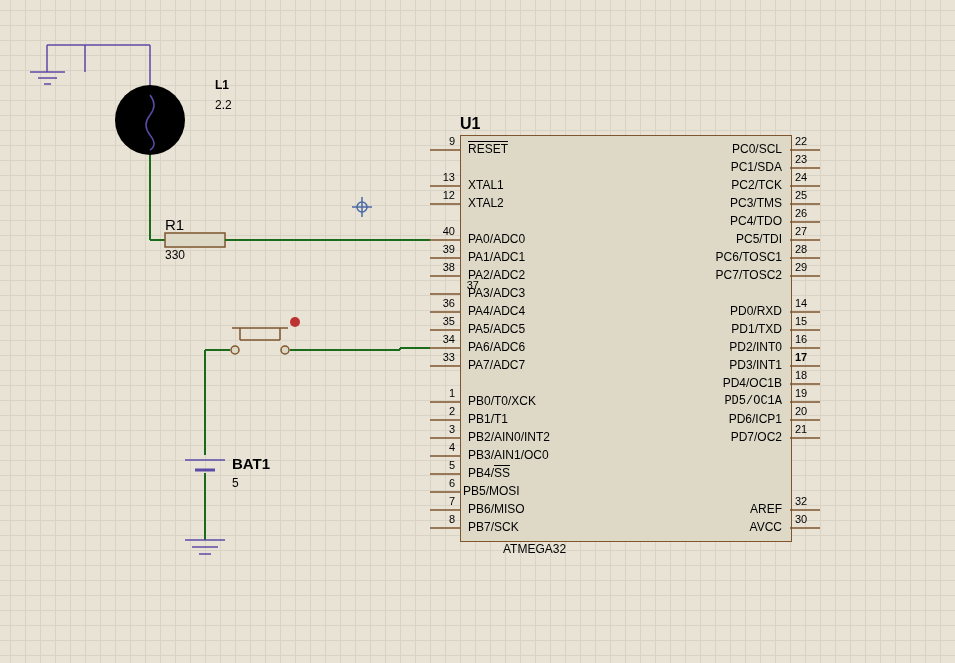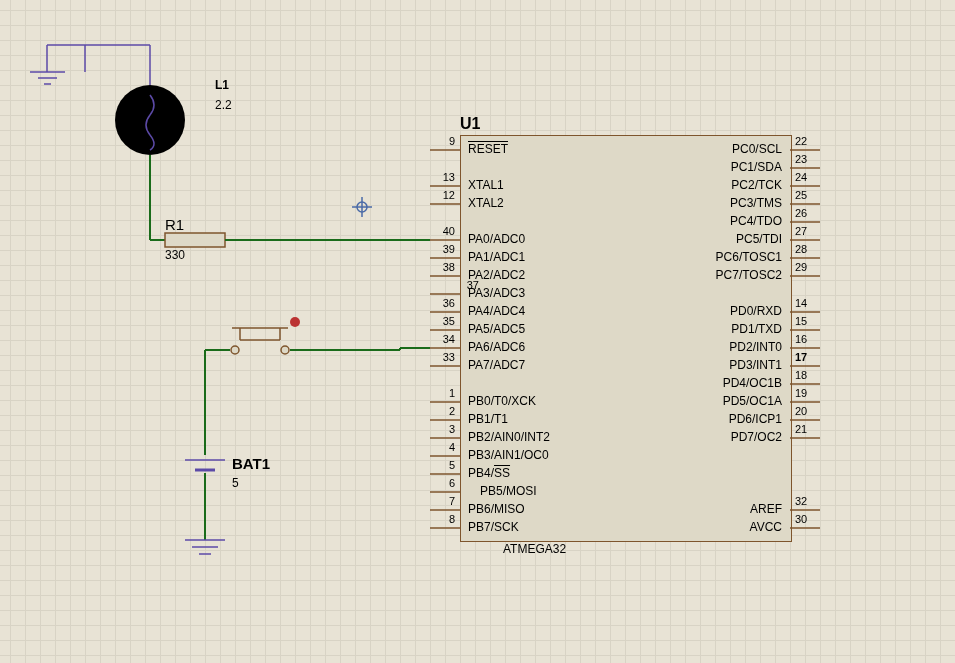--- a/index.html
+++ b/index.html
@@ -188,21 +188,21 @@
       <div class="pin" style="left: 468px; top: 394px;">PB0/T0/XCK</div>
       <div class="pnum" style="left: 430px; top: 405px; width: 25px;">2</div>
       <div class="pin" style="left: 468px; top: 412px;">PB1/T1</div>
       <div class="pnum" style="left: 430px; top: 423px; width: 25px;">3</div>
       <div class="pin" style="left: 468px; top: 430px;">PB2/AIN0/INT2</div>
       <div class="pnum" style="left: 430px; top: 441px; width: 25px;">4</div>
       <div class="pin" style="left: 468px; top: 448px;">PB3/AIN1/OC0</div>
       <div class="pnum" style="left: 430px; top: 459px; width: 25px;">5</div>
       <div class="pin" style="left: 468px; top: 466px;">PB4/<span class="overline">SS</span></div>
       <div class="pnum" style="left: 430px; top: 477px; width: 25px;">6</div>
-      <div class="pin" style="left: 480px; top: 484px;">PB5/MOSI</div>
+      <div class="pin" style="left: 463px; top: 484px;">PB5/MOSI</div>
       <div class="pnum" style="left: 430px; top: 495px; width: 25px;">7</div>
       <div class="pin" style="left: 468px; top: 502px;">PB6/MISO</div>
       <div class="pnum" style="left: 430px; top: 513px; width: 25px;">8</div>
       <div class="pin" style="left: 468px; top: 520px;">PB7/SCK</div>
     </div>
   <div id="right-pins-container">
       <div class="pnumR" style="left: 795px; top: 135px;">22</div>
       <div class="pin" style="right: 173px; top: 142px; text-align: right;">PC0/SCL</div>
       <div class="pnumR" style="left: 795px; top: 153px;">23</div>
       <div class="pin" style="right: 173px; top: 160px; text-align: right;">PC1/SDA</div>
@@ -222,21 +222,21 @@
       <div class="pin" style="right: 173px; top: 304px; text-align: right;">PD0/RXD</div>
       <div class="pnumR" style="left: 795px; top: 315px;">15</div>
       <div class="pin" style="right: 173px; top: 322px; text-align: right;">PD1/TXD</div>
       <div class="pnumR" style="left: 795px; top: 333px;">16</div>
       <div class="pin" style="right: 173px; top: 340px; text-align: right;">PD2/INT0</div>
       <div class="pnumR" style="left: 795px; top: 351px; font-weight: bold;">17</div>
       <div class="pin" style="right: 173px; top: 358px; text-align: right;">PD3/INT1</div>
       <div class="pnumR" style="left: 795px; top: 369px;">18</div>
       <div class="pin" style="right: 173px; top: 376px; text-align: right;">PD4/OC1B</div>
       <div class="pnumR" style="left: 795px; top: 387px;">19</div>
-      <div class="pin" style="right: 173px; top: 394px; text-align: right;">PD5/OC1A</div>
+      <div class="pin" style="right: 173px; top: 394px; text-align: right; font-family: Liberation Mono, monospace;">PD5/OC1A</div>
       <div class="pnumR" style="left: 795px; top: 405px;">20</div>
       <div class="pin" style="right: 173px; top: 412px; text-align: right;">PD6/ICP1</div>
       <div class="pnumR" style="left: 795px; top: 423px;">21</div>
       <div class="pin" style="right: 173px; top: 430px; text-align: right;">PD7/OC2</div>
       <div class="pnumR" style="left: 795px; top: 495px;">32</div>
       <div class="pin" style="right: 173px; top: 502px; text-align: right;">AREF</div>
       <div class="pnumR" style="left: 795px; top: 513px;">30</div>
       <div class="pin" style="right: 173px; top: 520px; text-align: right;">AVCC</div>
     </div>
 

